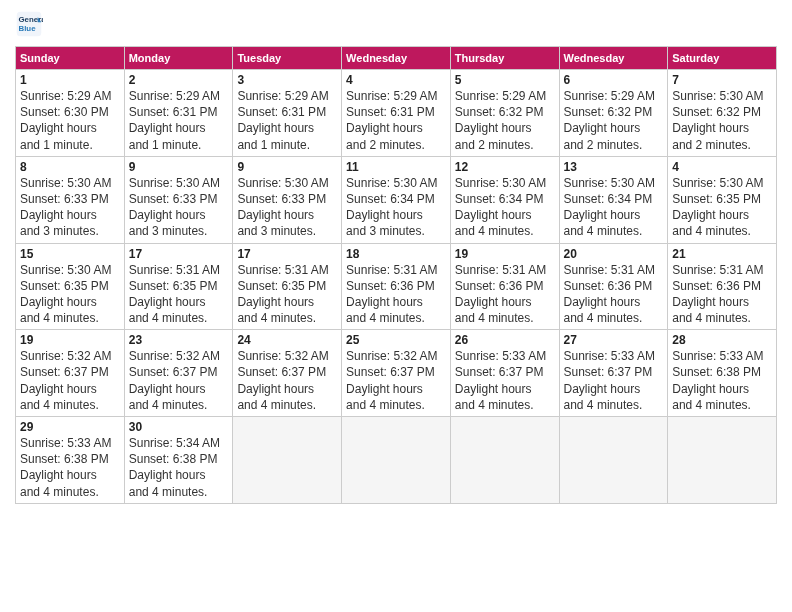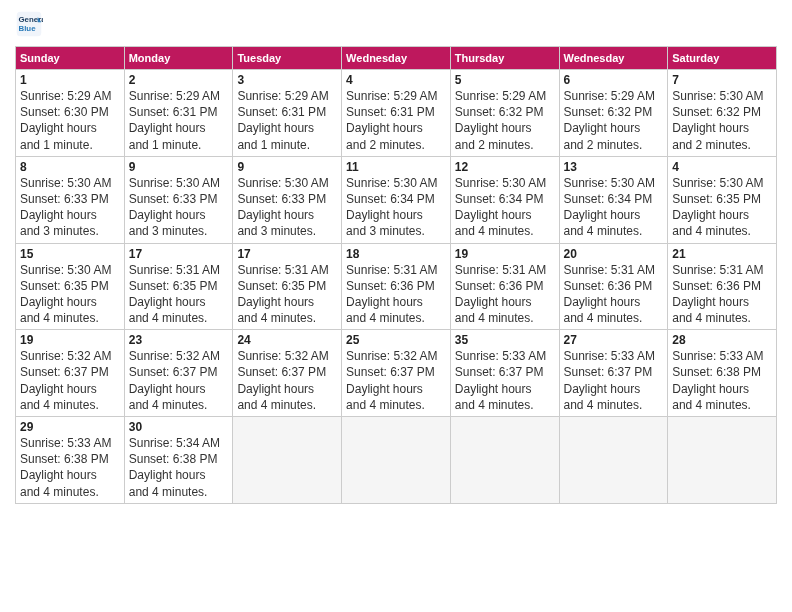--- a/index.html
+++ b/index.html
@@ -344,21 +344,21 @@
           <td>
         <span class="day-num">25</span>
         <div class="cell-text">
           Sunrise: 5:32 AM<br>
           Sunset: 6:37 PM<br>
           Daylight hours<br>
           and 4 minutes.
         </div>
       </td>
           <td>
-        <span class="day-num">35</span>
+        <span class="day-num">26</span>
         <div class="cell-text">
           Sunrise: 5:33 AM<br>
           Sunset: 6:37 PM<br>
           Daylight hours<br>
           and 4 minutes.
         </div>
       </td>
           <td>
         <span class="day-num">27</span>
         <div class="cell-text">

